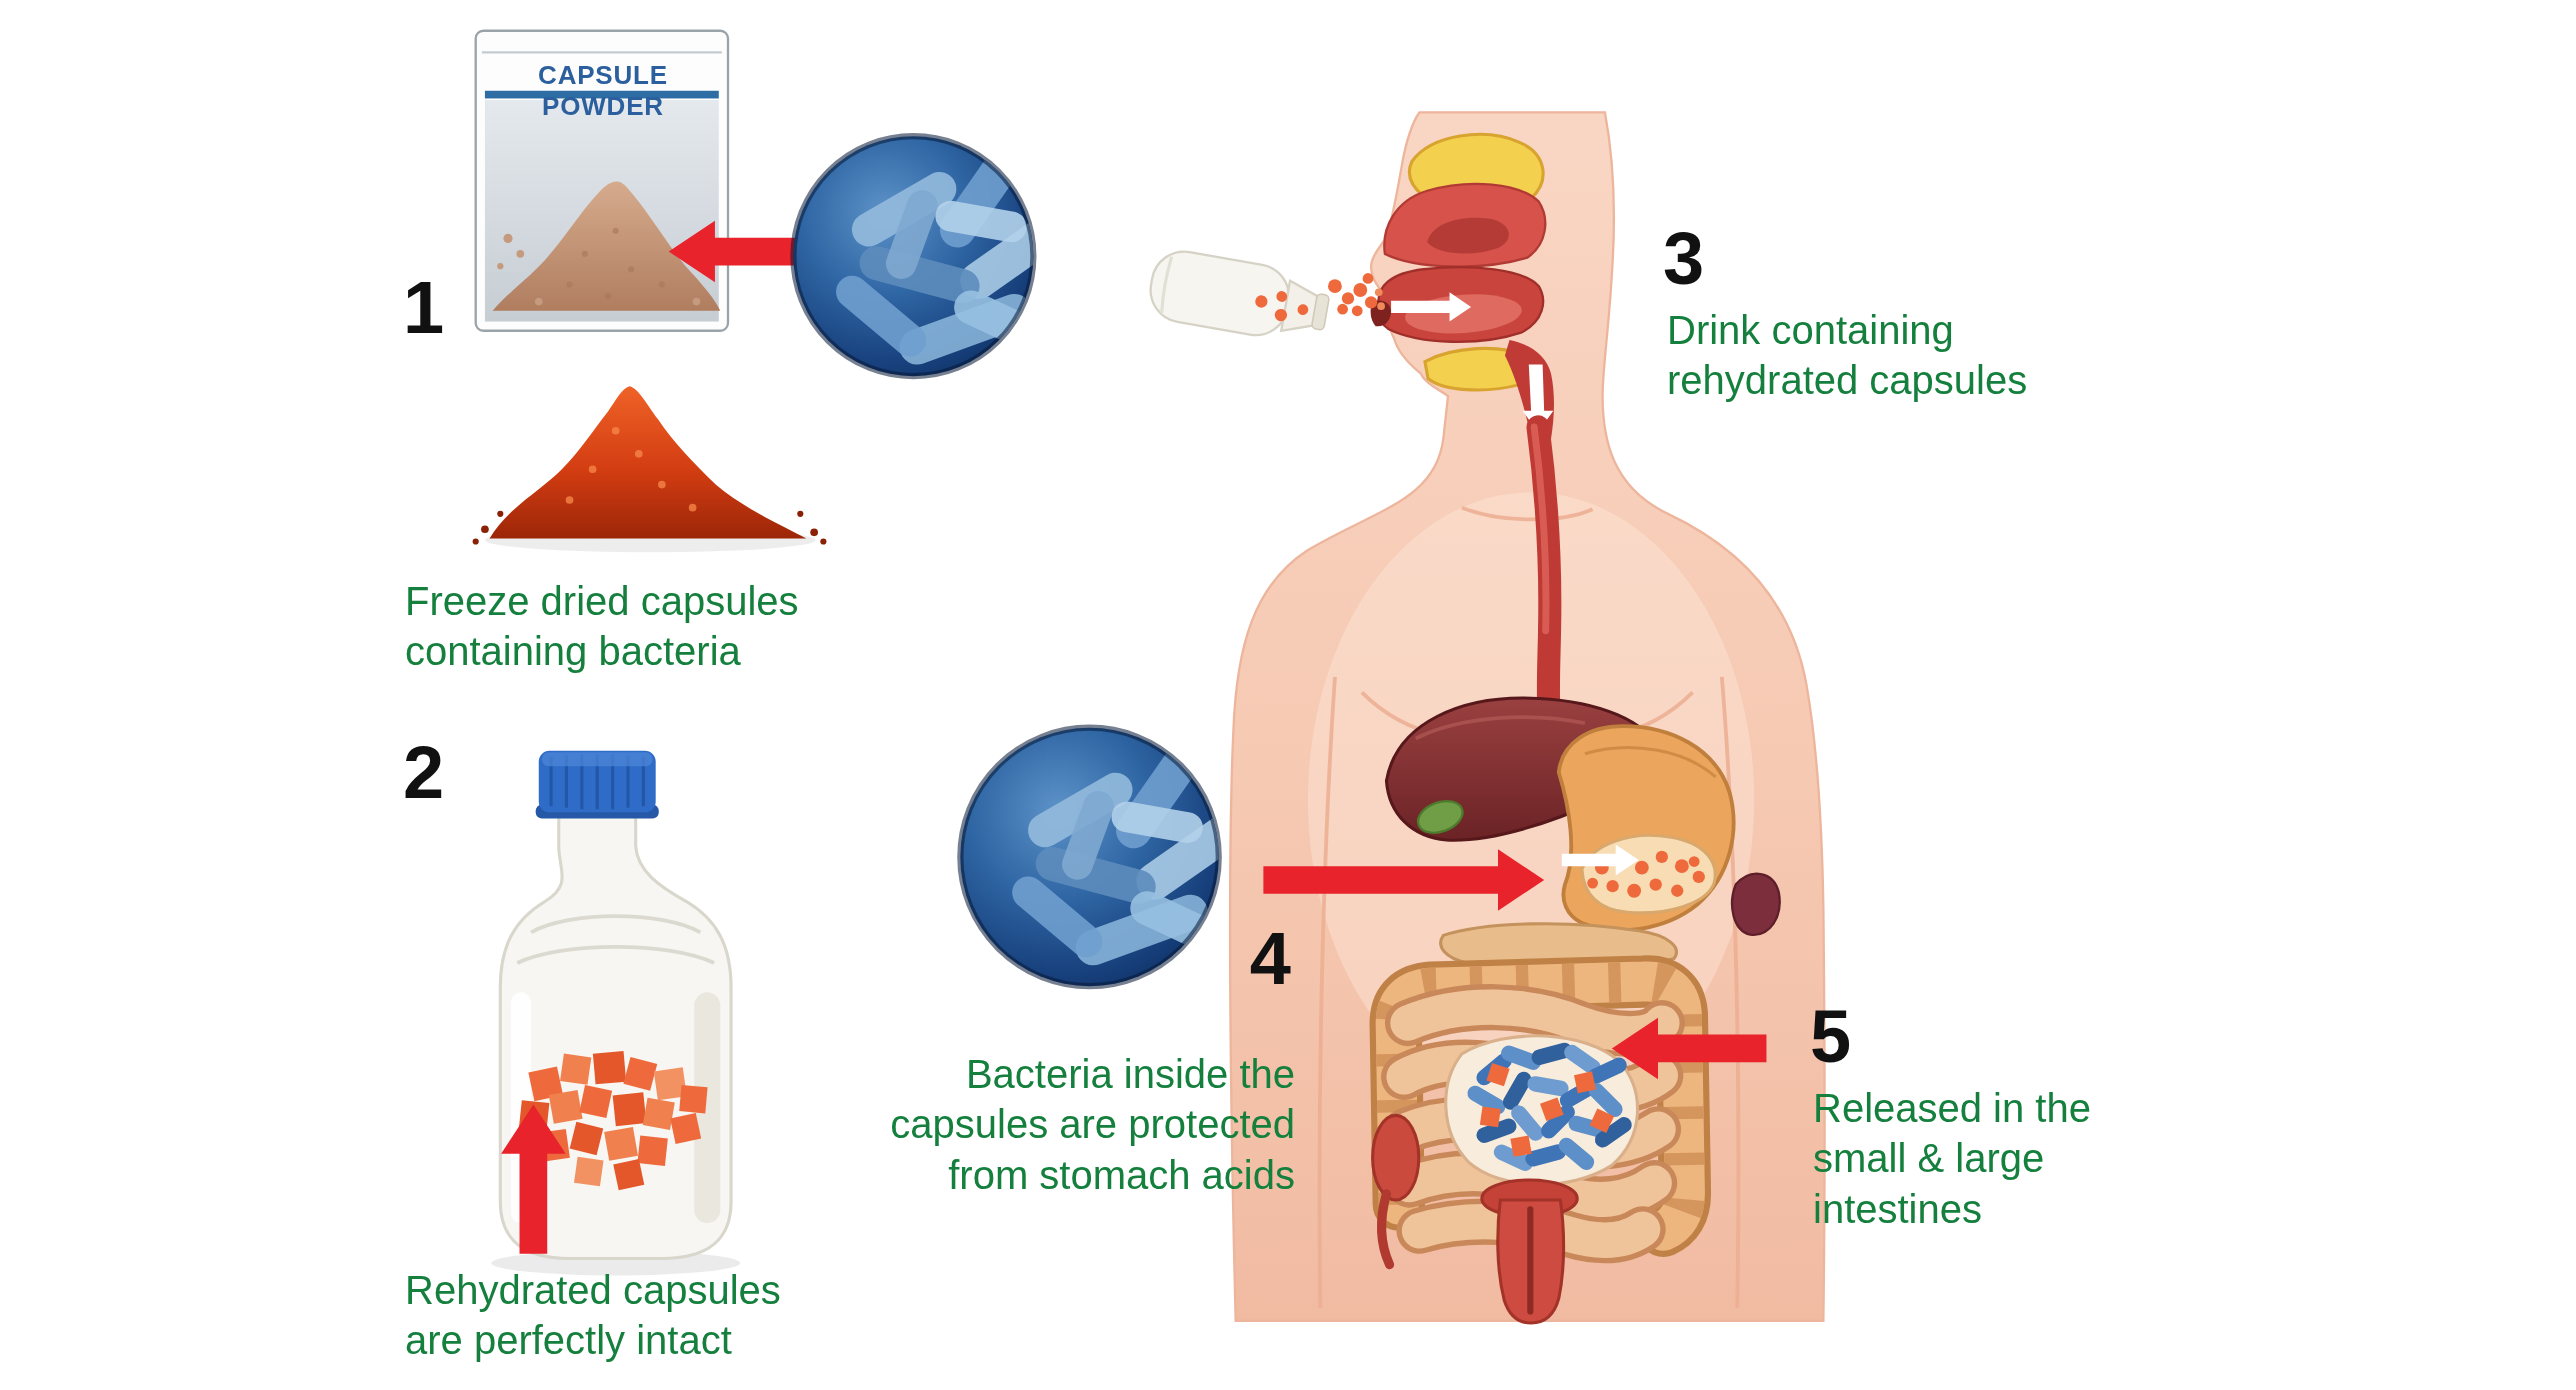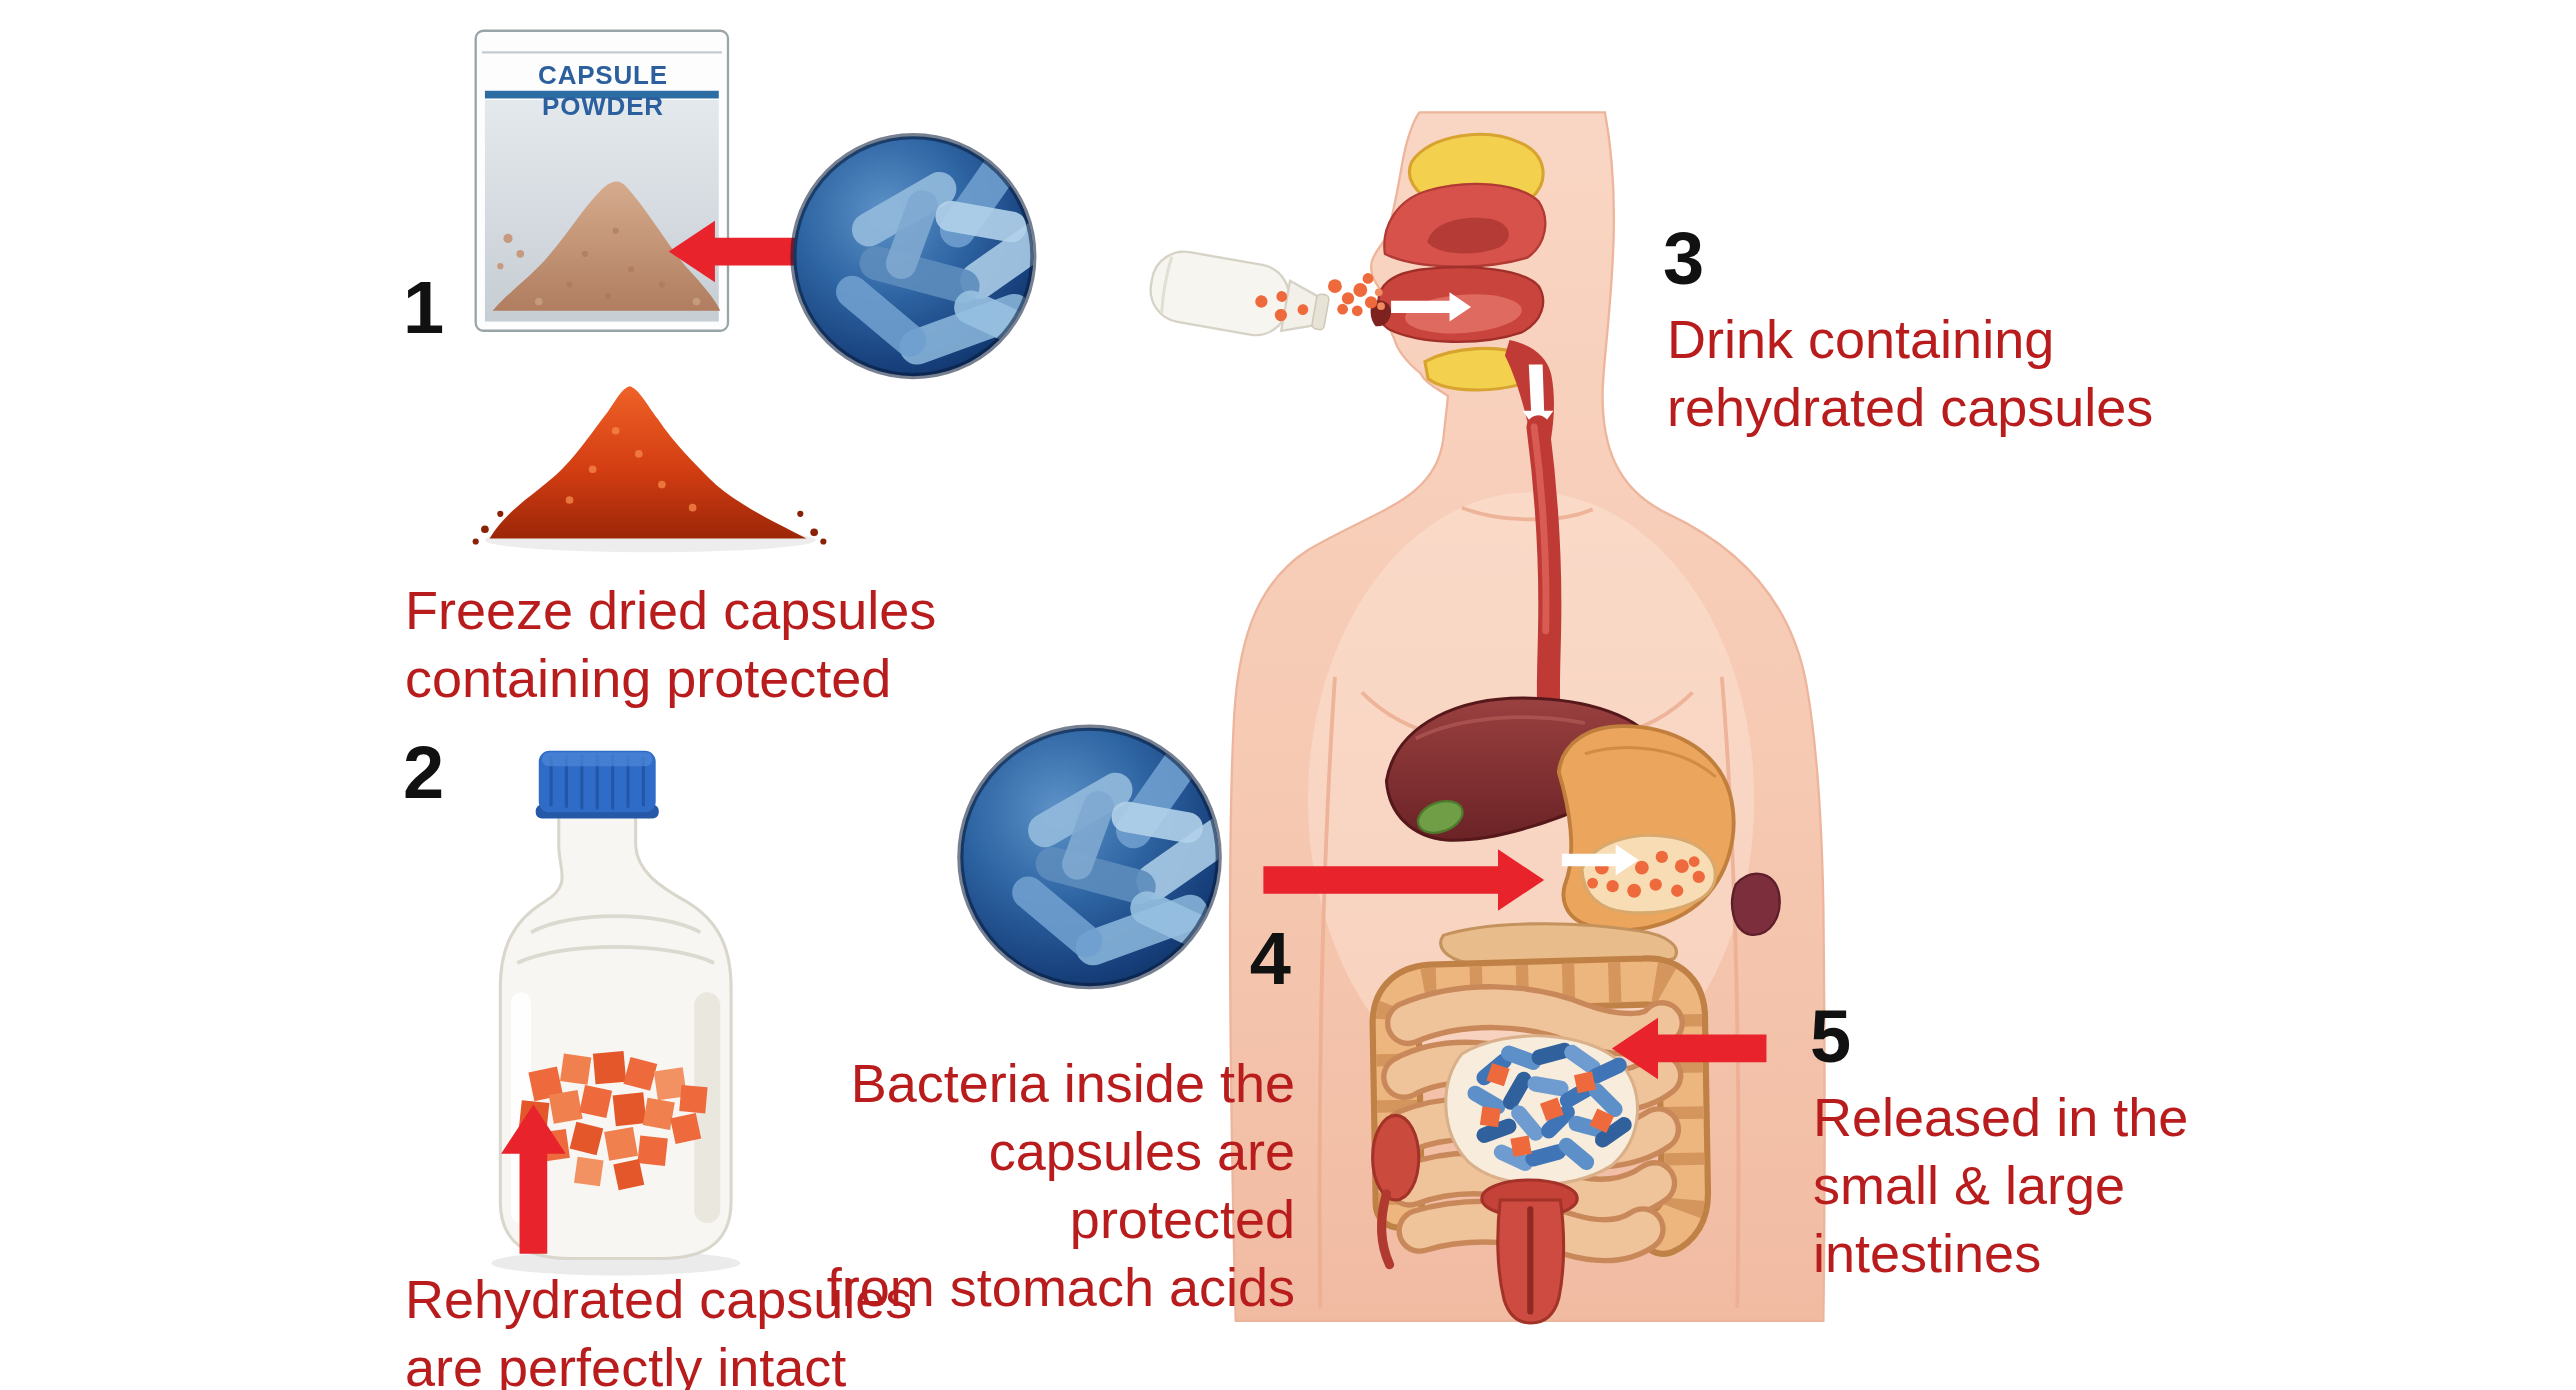--- a/index.html
+++ b/index.html
@@ -12,22 +12,22 @@
   }
   .step-number{
     position:absolute;
     font-size:74px;
     font-weight:700;
     color:#111;
     line-height:1;
   }
   .caption{
     position:absolute;
-    font-size:54px;
-    color:#b91c1c;
+    font-size:40px;
+    color:#15803d;
     line-height:1.26;
     white-space:pre-line;
   }
   .caption.right{text-align:right;}
   .packet-label{
     position:absolute;
     left:479px;top:60px;width:248px;
     text-align:center;
     font-size:26px;
     font-weight:700;
@@ -386,21 +386,21 @@
 
   <polygon fill="#e8232b" points="2007,1144 1947,1104 1947,1126 1642,1126 1642,1162 1947,1162 1947,1184"></polygon>
 
   <polygon fill="#e8232b" points="2095,1363 2155,1323 2155,1345 2296,1345 2296,1381 2155,1381 2155,1403"></polygon>
 </svg>
 
 <div class="packet-label">CAPSULE POWDER</div>
 
 <div class="step-number" style="left:403px;top:271px;">1</div>
 <div class="caption" style="left:405px;top:576px;">Freeze dried capsules
-containing protected</div>
+containing bacteria</div>
 
 <div class="step-number" style="left:403px;top:736px;">2</div>
 <div class="caption" style="left:405px;top:1265px;">Rehydrated capsules
 are perfectly intact</div>
 
 <div class="step-number" style="left:1663px;top:222px;">3</div>
 <div class="caption" style="left:1667px;top:305px;">Drink containing
 rehydrated capsules</div>
 
 <div class="step-number" style="left:983px;top:922px;width:308px;text-align:right;">4</div>

